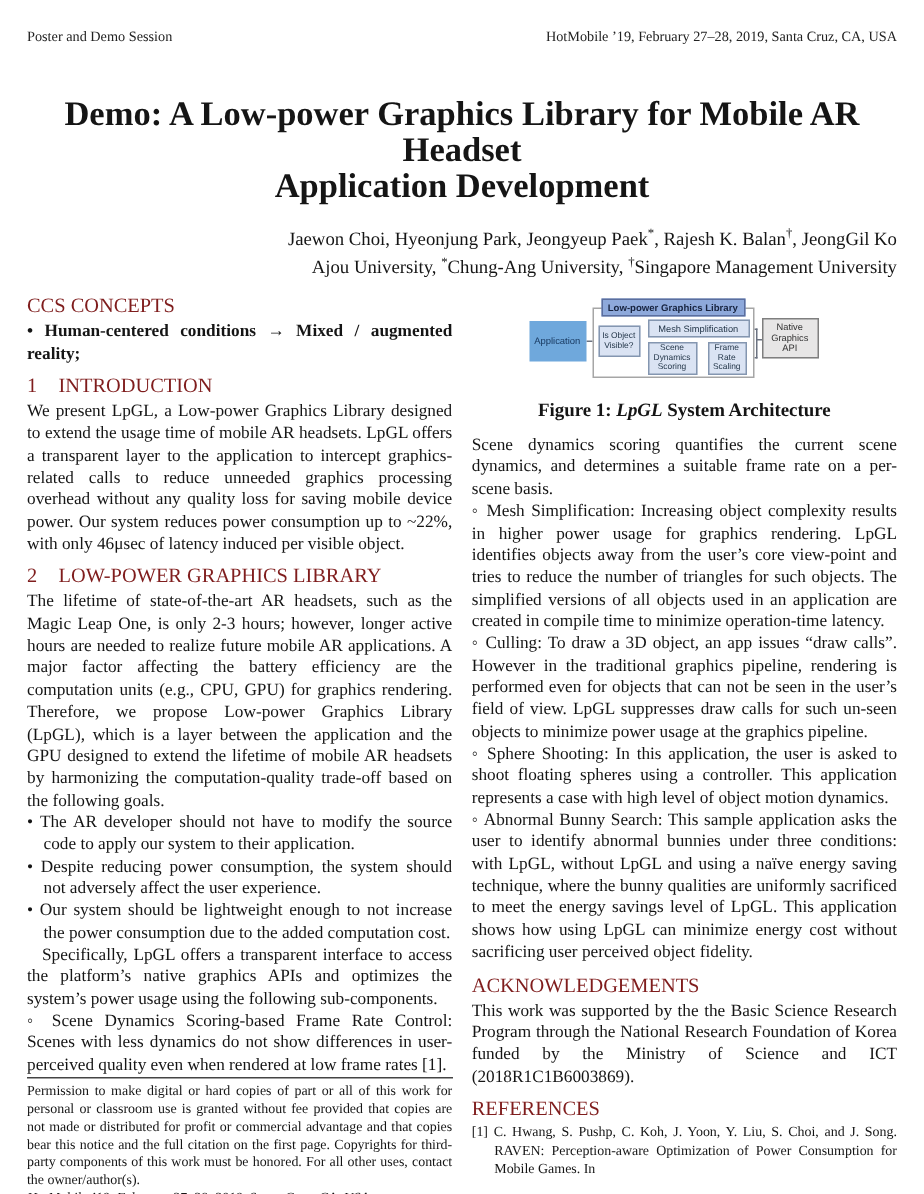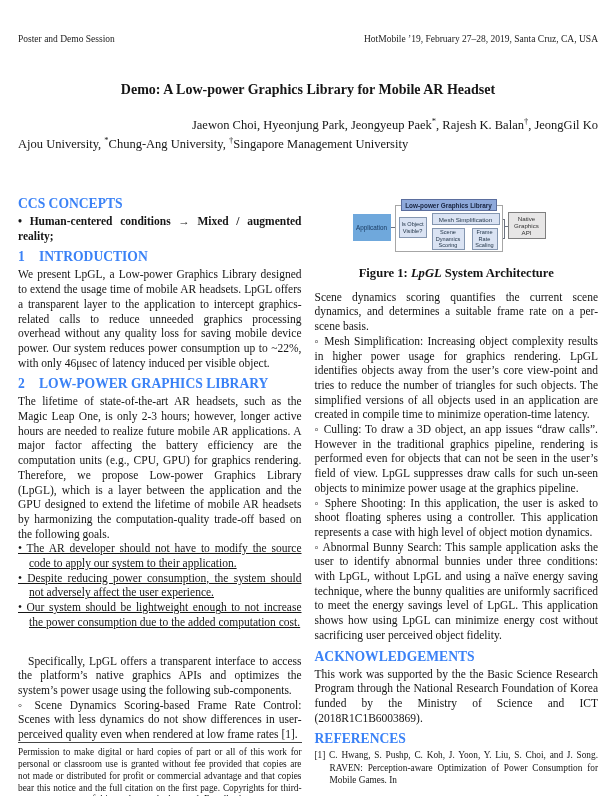--- a/index.html
+++ b/index.html
@@ -1,36 +1,36 @@
 <!DOCTYPE html>
 <html><head>
 <meta charset="utf-8">
 <style>
   * { box-sizing: border-box; }
   html,body { margin:0; padding:0; background:#ffffff; }
   .page {
     position:relative; width:616px; height:796px; overflow:hidden;
     background:#ffffff; color:#151515;
     font-family:"Liberation Serif", serif;
-    padding:34px 18px 12px 18px;
+    padding:20px 18px 12px 18px;
   }
   .runhead { display:flex; justify-content:space-between; font-size:9.5px; color:#222; }
-  .title-block { text-align:center; margin-top:34px; font-weight:bold; font-size:14px; line-height:24px; }
+  .title-block { text-align:center; margin-top:34px; font-weight:bold; font-size:23px; line-height:24px; }
   .authors-line { text-align:right; margin-top:14px; font-size:12.5px; }
-  .affil-line { text-align:left; margin-top:2px; font-size:12.5px; }
+  .affil-line { text-align:right; margin-top:2px; font-size:12.5px; }
   sup { font-size:8.5px; }
 
   .cols { position:absolute; left:18px; right:18px; top:196px; bottom:10px; display:flex; gap:13px; }
   .col { width:285px; display:flex; flex-direction:column; }
 
-  h2, h3 { font-size:13.6px; line-height:16px; margin:6px 0 2px 0; font-weight:bold; color:#3b82f6; }
+  h2, h3 { font-size:13.6px; line-height:16px; margin:6px 0 2px 0; font-weight:normal; color:#7f1d1d; }
   .hnum { display:inline-block; min-width:21px; }
   p { margin:0; font-size:11.5px; line-height:14.7px; text-align:justify; }
-  .bullet { padding-left:11px; text-indent:-11px;text-decoration:underline; }
-  .indent1 { text-indent:10px;margin-top:24px; }
+  .bullet { padding-left:11px; text-indent:-11px; }
+  .indent1 { text-indent:10px; }
   .lead { font-weight:normal; }
   .ccs-body { font-weight:bold; }
 
   .footnote { margin-top:auto; font-size:9.3px; line-height:11.9px; text-align:justify; }
   .footnote-rule { border:none; border-top:1px solid #444; margin:0 0 4px 0; width:100%; }
   .fn-venue { font-style:italic; }
 
   
   .figure-wrap { position:relative; width:280px; height:60px; margin:2px 0 4px 0; }
   .fbox { position:absolute; display:flex; align-items:center; justify-content:center; text-align:center;
@@ -55,20 +55,21 @@
 
 <div class="page">
 
   <div class="runhead">
     <span>Poster and Demo Session</span>
     <span>HotMobile ’19, February 27–28, 2019, Santa Cruz, CA, USA</span>
   </div>
 
   <div class="title-block">
     <div>Demo: A Low-power Graphics Library for Mobile AR Headset</div>
+    <div>Application Development</div>
   </div>
 
   <div class="authors-line"><span>Jaewon Choi, Hyeonjung Park, Jeongyeup Paek</span><sup>*</sup><span>, Rajesh K. Balan</span><sup>†</sup><span>, JeongGil Ko</span></div>
 
   <div class="affil-line"><span>Ajou University, </span><sup>*</sup><span>Chung-Ang University, </span><sup>†</sup><span>Singapore Management University</span></div>
 
   <div class="cols">
 
     <div class="col">
       <h3 style="margin-top:0">CCS CONCEPTS</h3>

